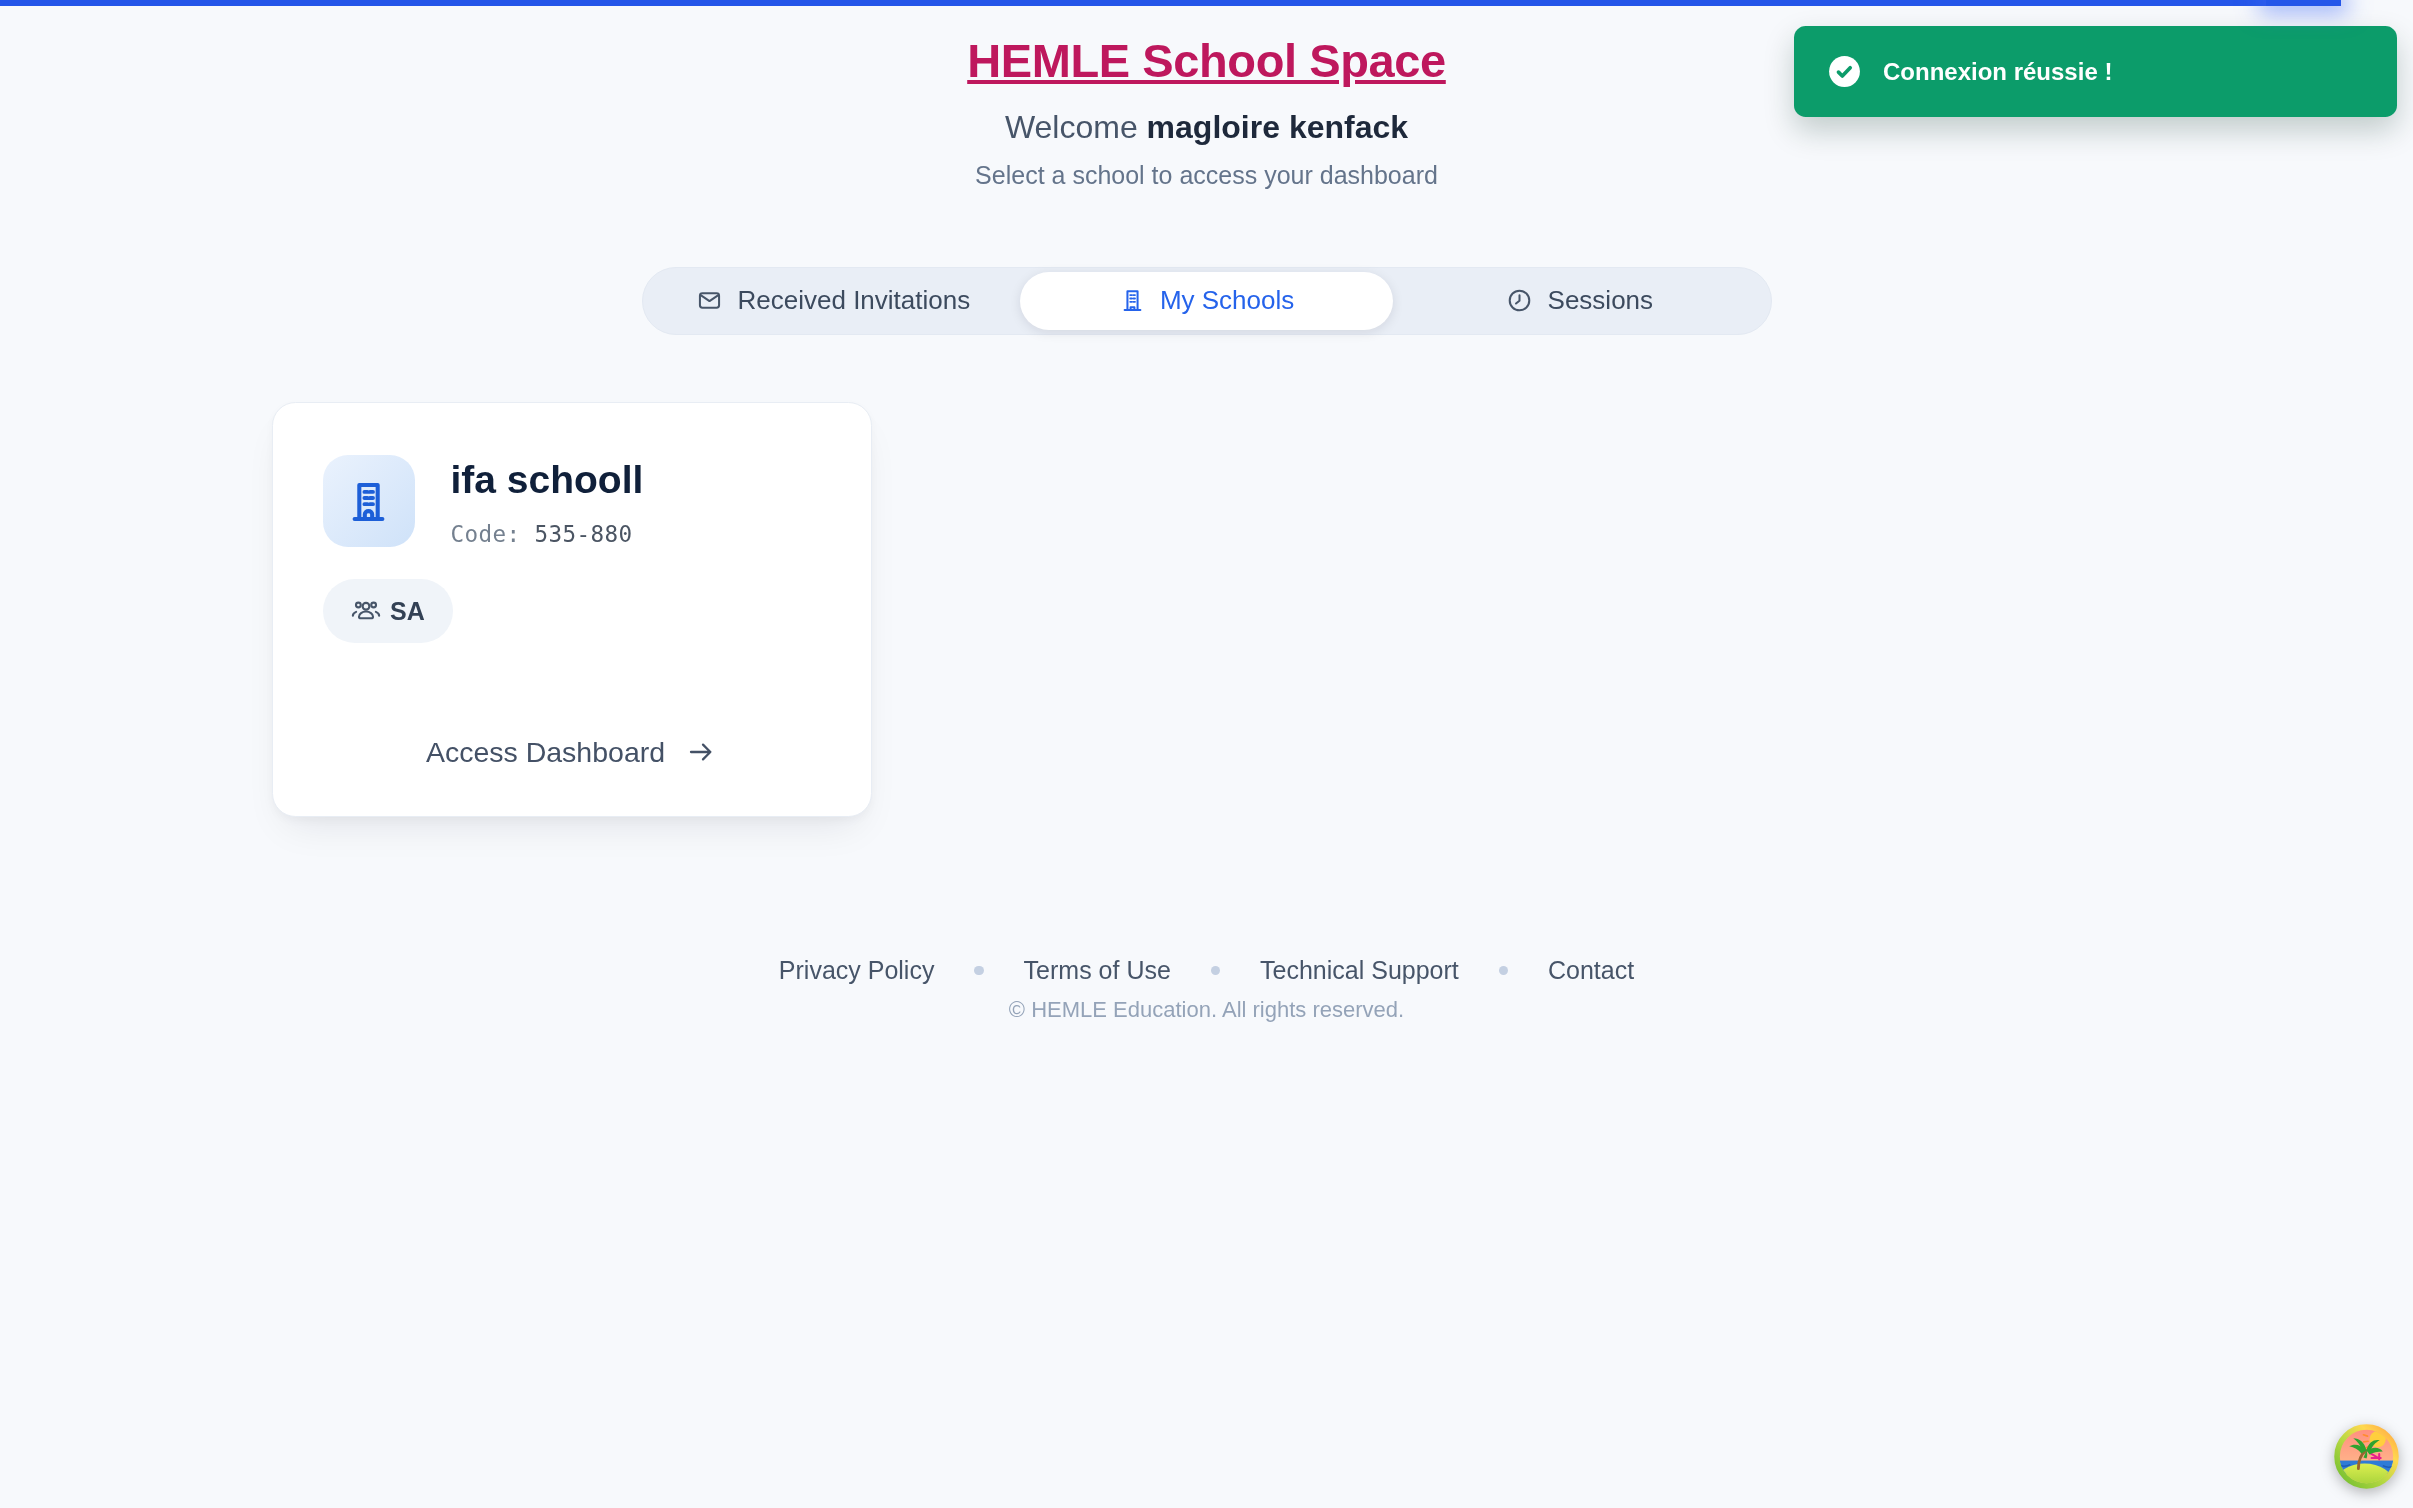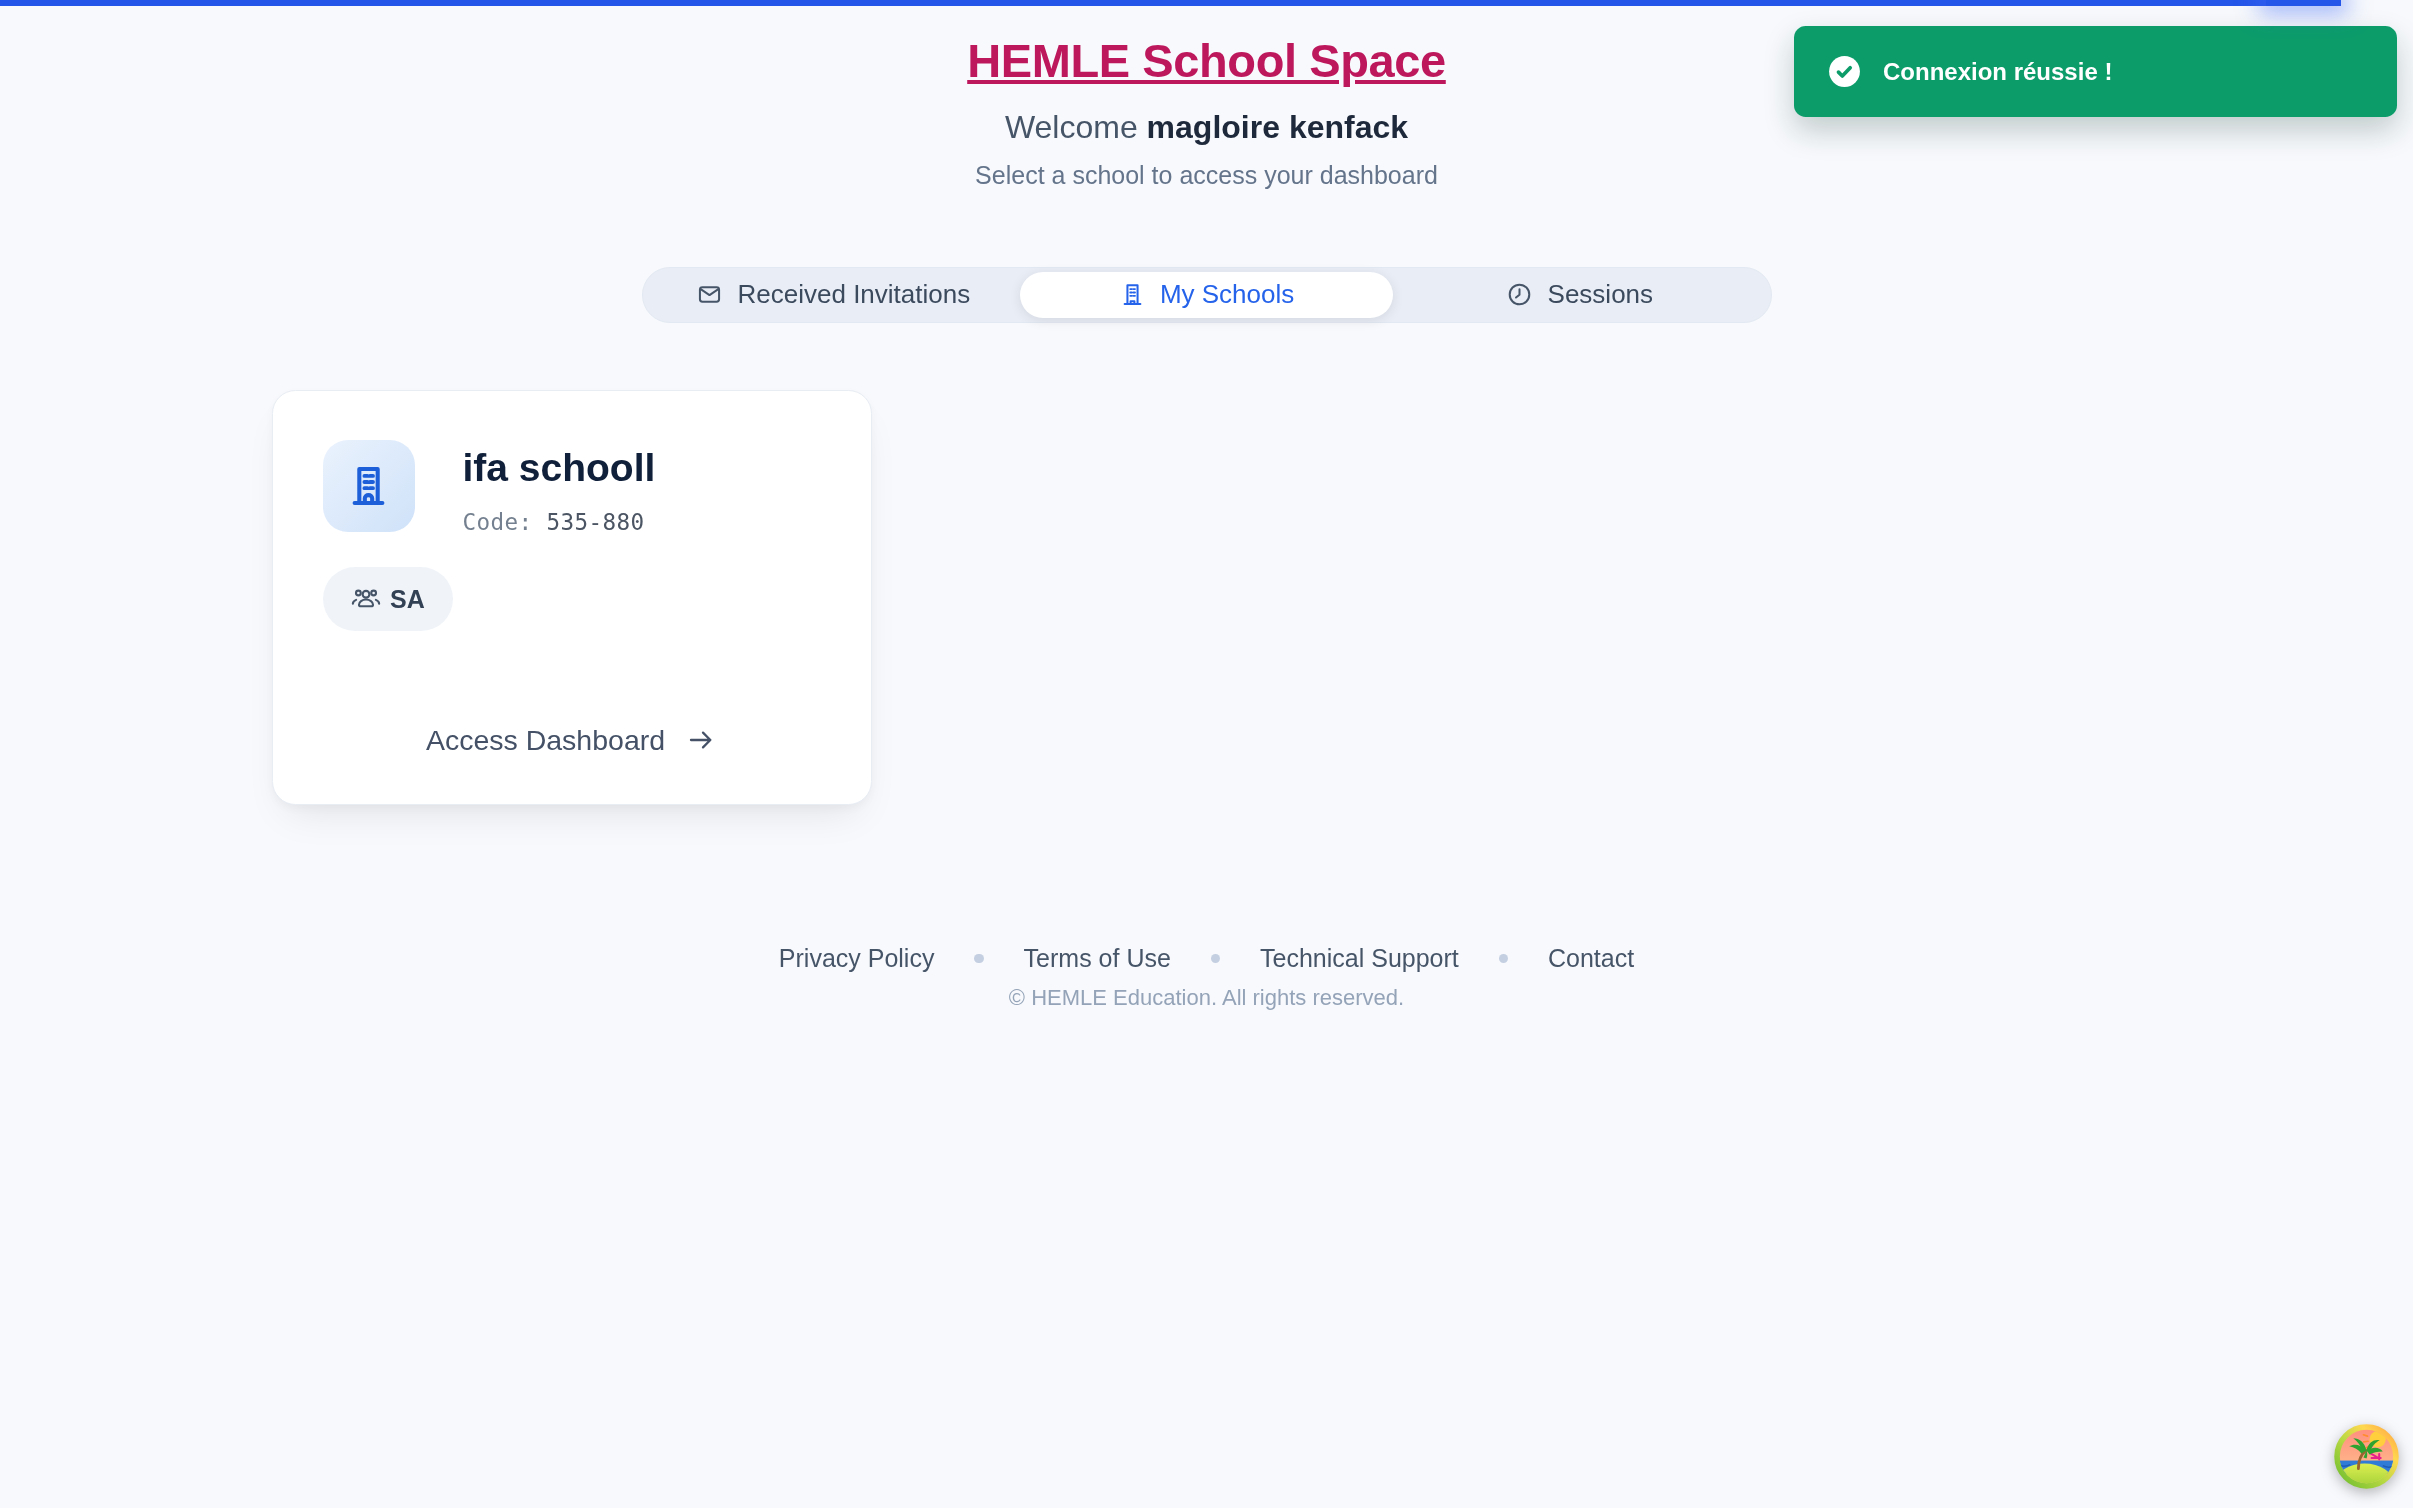--- a/index.html
+++ b/index.html
@@ -21,34 +21,34 @@
   .toast svg{width:37px;height:37px;flex:none;}
   
   .page{display:flex;flex-direction:column;align-items:center;width:100%;}
   .logo-card{margin-top:70px;width:188px;height:153px;background:#ffffff;
     display:flex;align-items:center;justify-content:center;}
   .page-title{margin:35px 0 0;font-size:47px;line-height:1.1;font-weight:700;color:#be185d;letter-spacing:-0.4px;text-decoration:underline;}
   .welcome{margin-top:22px;font-size:32px;color:#475569;}
   .welcome .uname{font-weight:700;color:#1e293b;}
   .subtitle{margin-top:15px;font-size:25px;color:#64748b;}
   
-  .tabs{margin-top:77px;width:1130px;height:56px;box-sizing:border-box;
+  .tabs{margin-top:77px;width:1130px;height:68px;box-sizing:border-box;
     background:#e9eef6;border:0.8px solid #e3e9f2;border-radius:8379px;
     display:grid;grid-template-columns:1fr 1fr 1fr;padding:4.2px;}
   .tab{display:flex;align-items:center;justify-content:center;gap:14.2px;
     font-size:26px;color:#3c4a5e;border-radius:8379px;cursor:pointer;}
   .tab svg{width:27px;height:27px;}
   .tab.active{background:#ffffff;color:#2563eb;font-weight:500;
     box-shadow:0 2.5px 11.7px rgba(15,23,42,.10);}
   
   .cards{margin-top:67px;width:1870px;display:grid;grid-template-columns:repeat(3,1fr);gap:35px;}
   .card{background:#ffffff;border:0.8px solid #e8edf4;border-radius:23.5px;
     padding:49px 50px 47px;box-sizing:border-box;height:415px;display:flex;flex-direction:column;
     box-shadow:0 20px 40px -15px rgba(15,23,42,.10),0 3.4px 8.4px rgba(15,23,42,.03);}
-  .card-head{display:flex;gap:48px;align-items:flex-start;}
+  .card-head{display:flex;gap:36px;align-items:flex-end;}
   .tile{width:92px;height:92px;border-radius:25px;flex:none;
     background:linear-gradient(135deg,#eaf2fd 0%,#cfe2f9 100%);
     display:flex;align-items:center;justify-content:center;}
   .tile svg{width:49px;height:49px;}
   .school-name{font-size:39px;font-weight:700;color:#10203a;line-height:1;margin-top:8.4px;}
   .code-line{margin-top:22px;font-family:"DejaVu Sans Mono","Liberation Mono",monospace;
     font-size:22.6px;letter-spacing:0.4px;}
   .code-label{color:#74808f;}
   .code-value{color:#4b5563;}
   .badge-row{margin-top:32px;}

